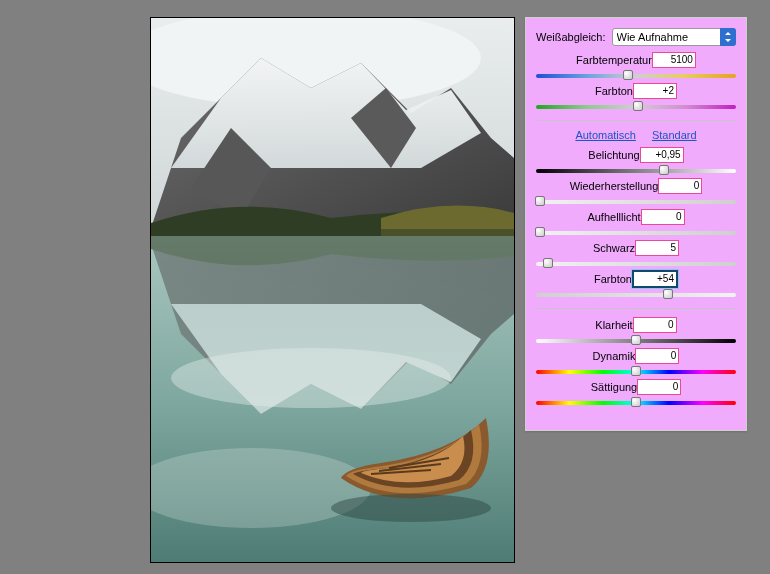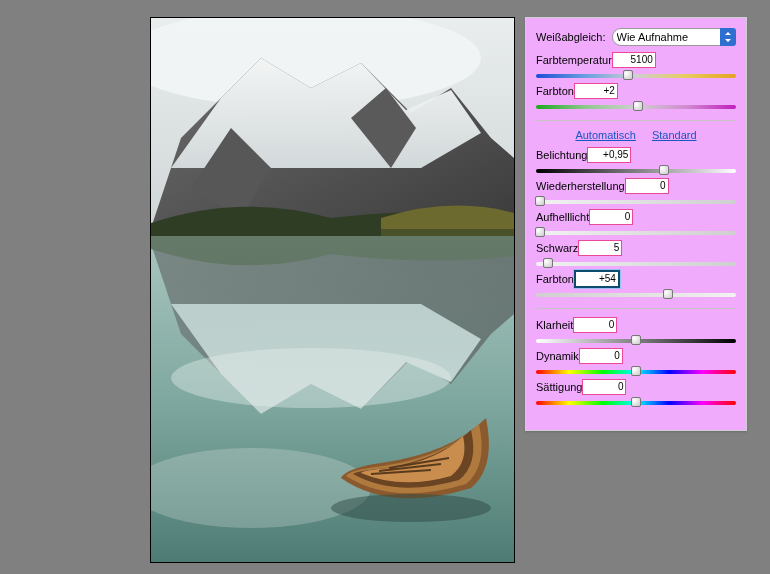--- a/index.html
+++ b/index.html
@@ -1,26 +1,26 @@
 <!DOCTYPE html>
 <html><head>
 <meta charset="utf-8">
 <style>
   html,body{margin:0;padding:0;width:770px;height:574px;background:#808080;font-family:"Helvetica Neue",Arial,sans-serif;font-size:11px;color:#000;overflow:hidden}
   .canvas{position:absolute;left:150px;top:17px;width:363px;height:544px;border:1px solid #000;background:#7fa8a0;overflow:hidden}
   .canvas svg{display:block}
   .panel{position:absolute;left:525px;top:17px;width:200px;background:#f0abfc;border:1px solid #d0d0d0;padding:8px 10px 20px 10px;box-shadow:0 1px 2px rgba(0,0,0,.15)}
   .row{margin-top:2px;margin-bottom:2px}
-  .labelline{display:flex;align-items:center;justify-content:flex-start;height:16px}
+  .labelline{display:flex;align-items:center;justify-content:center;height:16px}
   .labelline .lab{font-size:11px}
   .valbox{width:38px;height:14px;border:1px solid #ec4899;background:#fff;font-size:10px;text-align:right;padding:0 2px;line-height:14px;box-sizing:content-box}
   .valbox.active{border:2px solid #0c4a6e;outline:1px solid #9cc0ed}
   .wb{display:flex;align-items:center;margin-bottom:6px}
   .wb .lab{margin-right:6px}
-  .wb select{flex:1;height:18px;font-size:11px;background:#fff;border:1px solid #999;border-radius:9px}
+  .wb select{flex:1;height:18px;font-size:11px;background:#fff;border:1px solid #999;border-radius:3px}
   .wb .dropicon{width:16px;height:18px;background:#2f6fd0;border-radius:0 3px 3px 0;margin-left:-16px;display:flex;align-items:center;justify-content:center;pointer-events:none}
   .wb .dropicon svg{fill:#fff}
   .slider{position:relative;height:12px;margin-top:1px}
   .track{position:absolute;left:0;right:0;top:5px;height:4px;border-radius:2px;background:#bbb}
   .thumb{position:absolute;top:1px;width:10px;height:10px;margin-left:-5px;background:radial-gradient(circle at 30% 30%,#fff,#c9c9c9);border:1px solid #777;border-radius:2px;box-sizing:border-box}
   
   .g-temp{background:linear-gradient(to right,#1d4fd6,#6aa0e0,#cfcfcf,#e7cc5c,#e6a21f)}
   .g-tint{background:linear-gradient(to right,#1da81f,#8ec98e,#cfcfcf,#d28cd0,#c01fbf)}
   .g-expo{background:linear-gradient(to right,#000,#fff)}
   .g-gray{background:linear-gradient(to right,#f2f2f2,#cfcfcf)}

